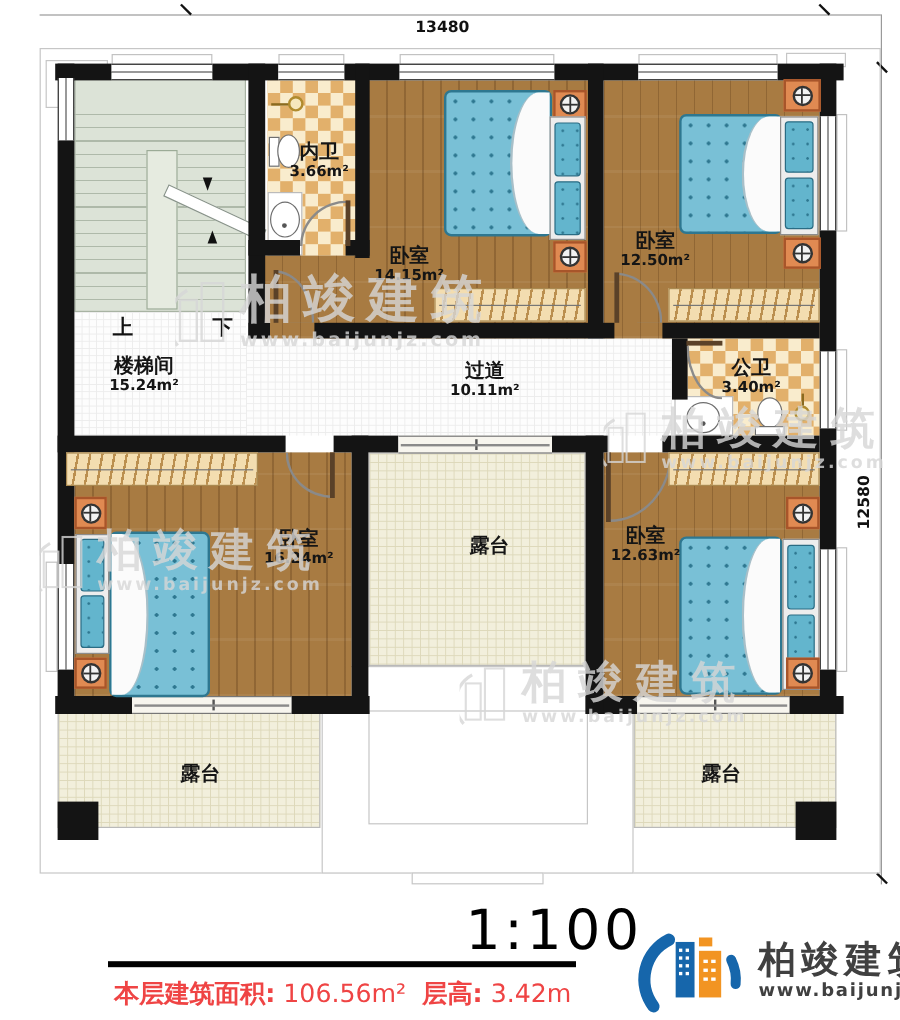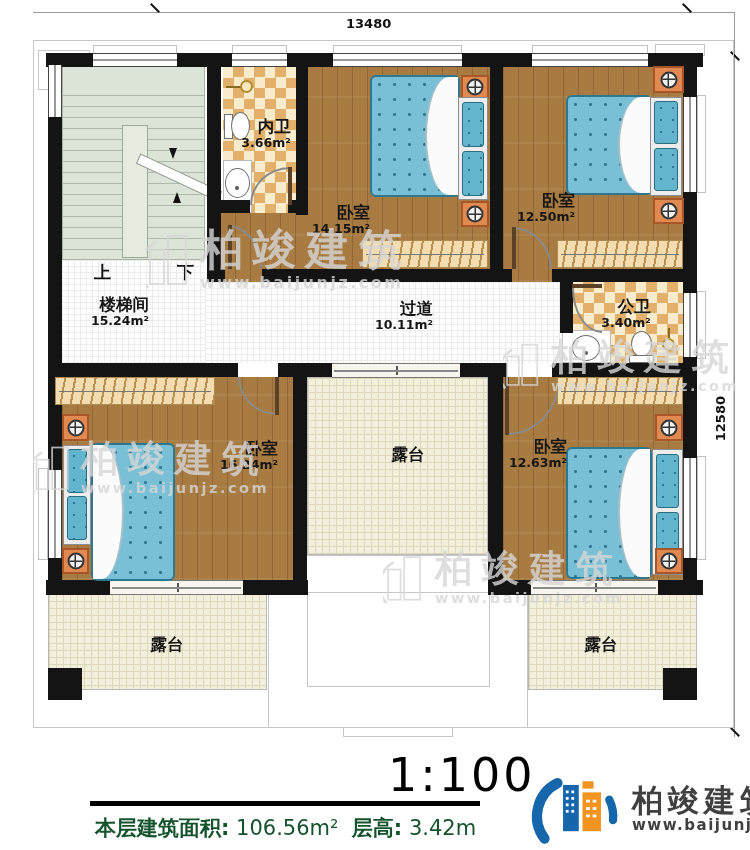--- a/index.html
+++ b/index.html
@@ -58,35 +58,35 @@
     background-color:#f2f2f2;border:2px solid #333;box-sizing:border-box;
     background-image:linear-gradient(#333,#333),linear-gradient(#333,#333);
     background-size:1.5px 100%,100% 1.5px;background-position:center;background-repeat:no-repeat;}
   .wardrobe{position:absolute;background-color:#f3ddb0;border:1px solid #a98950;box-sizing:border-box;
     background-image:repeating-linear-gradient(100deg,transparent 0 8px,#bb8f4f 8px 10px);}
   .wardrobe::after{content:"";position:absolute;left:3px;right:3px;top:50%;height:1px;background:#767676;}
   .oval{position:absolute;background:#fff;border:1.5px solid #6f6f6f;border-radius:50%;box-sizing:border-box;}
   .boxfix{position:absolute;background:#fff;border:1.5px solid #6f6f6f;box-sizing:border-box;}
   .gold{position:absolute;border:2.5px solid #b08b2e;border-radius:50%;background:#f6e7bd;box-sizing:border-box;}
   
-  .room-label{position:absolute;transform:translateX(-50%);text-align:right;color:#151515;font-weight:bold;line-height:1.1;white-space:nowrap;}
+  .room-label{position:absolute;transform:translateX(-50%);text-align:center;color:#151515;font-weight:bold;line-height:1.1;white-space:nowrap;}
   .room-label .nm{font-size:16.5px;display:block;}
   .room-label .ar{font-size:12.5px;display:block;}
   .stairtxt{position:absolute;font-size:17px;font-weight:bold;color:#111;}
   
   .wm{position:absolute;display:flex;align-items:flex-start;gap:8px;color:#d7d7d7;opacity:.8;pointer-events:none;}
   .wm .big{font-weight:bold;letter-spacing:10px;line-height:1;}
   .wm .url{font-weight:bold;letter-spacing:2.5px;line-height:1;margin-top:4px;}
   .wm-lg .big{font-size:43px;} .wm-lg .url{font-size:16px;}
   .wm-md .big{font-size:37px;} .wm-md .url{font-size:14.5px;}
   
   .title-cn{position:absolute;font-size:57px;font-weight:bold;color:#000;letter-spacing:5px;line-height:1;}
   .title-scale{position:absolute;font-size:46px;color:#000;letter-spacing:3px;line-height:1;}
   .title-line{position:absolute;background:#000;}
-  .info{position:absolute;font-size:21px;color:#14532d;white-space:nowrap;}
+  .info{position:absolute;font-size:21px;color:#ef4444;white-space:nowrap;}
   .info b{font-weight:bold;}
   .logo{position:absolute;display:flex;align-items:center;gap:8px;}
   .logo-txt .nm{font-size:31px;font-weight:bold;color:#404040;letter-spacing:5px;line-height:1.05;}
   .logo-txt .url{font-size:15px;font-weight:bold;color:#404040;letter-spacing:1.5px;line-height:1.2;}
 </style>
 </head>
 <body>
 
 <div id="plan">
 

